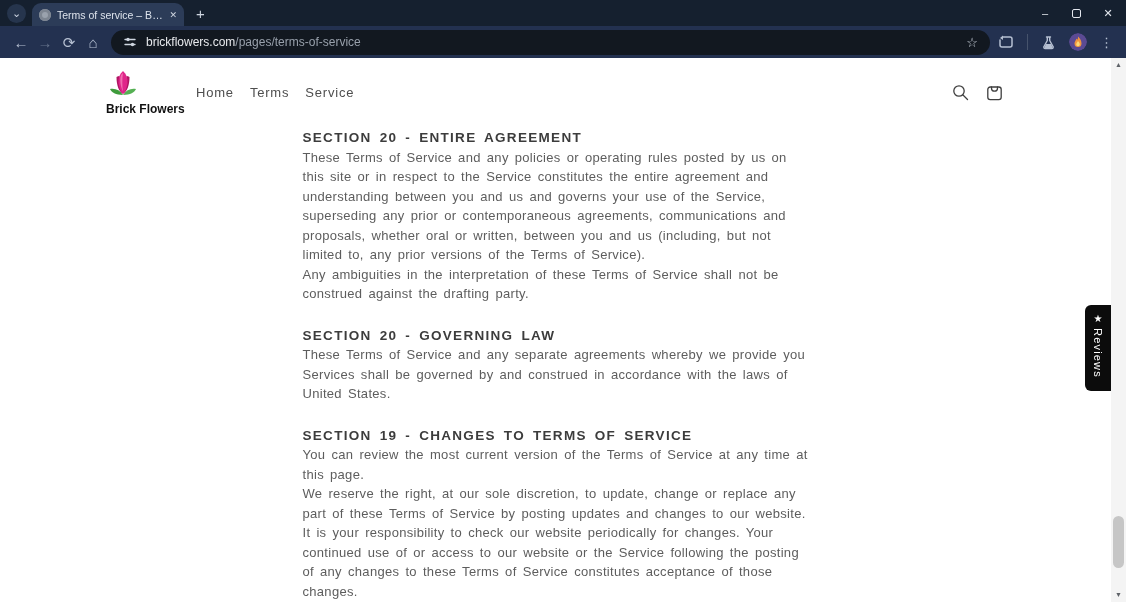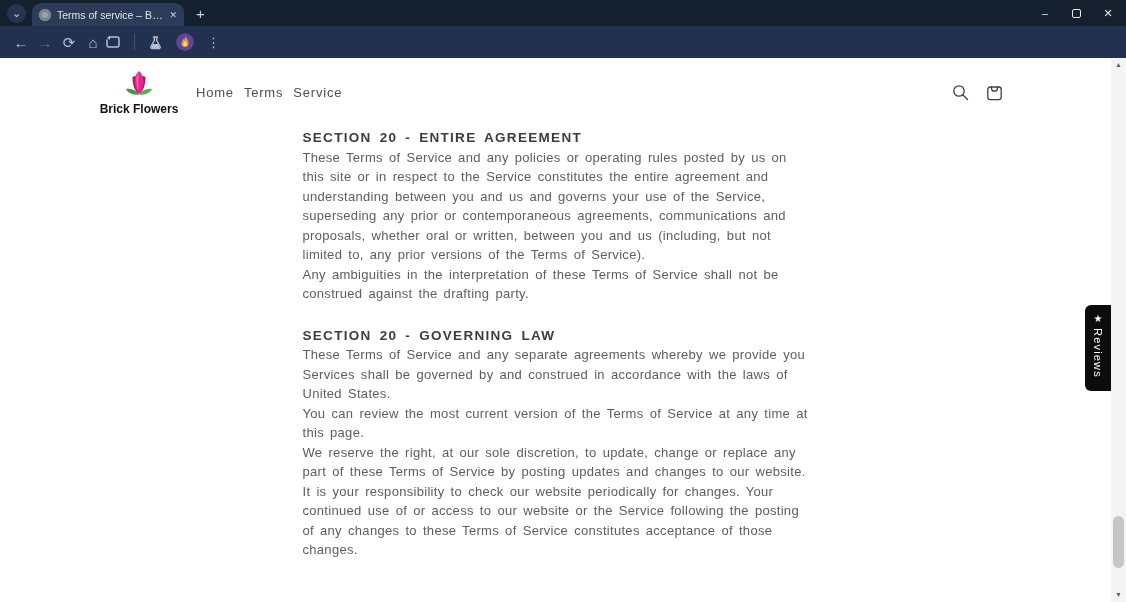--- a/index.html
+++ b/index.html
@@ -30,23 +30,23 @@
   .url-path { color:#98a0ab; }
   .url-star { margin-left:auto; color:#c9d0da; font-size:13px; cursor:pointer; }
   .tb-right { display:flex; align-items:center; gap:13px; padding-right:4px; }
   .tb-divider { width:1px; height:16px; background:#46536c; }
   .avatar { width:18px; height:18px; border-radius:50%; overflow:hidden; cursor:pointer; }
   .menu-dots { color:#b6c0d2; font-size:13px; cursor:pointer; }
 
   
   .page { position:absolute; top:58px; left:0; width:1111px; bottom:0; background:#ffffff; overflow:hidden; }
   .site-header { height:68px; display:flex; align-items:center; padding-left:106px; }
-  .logo { display:flex; flex-direction:column; align-items:center; width:66px; cursor:pointer; }
+  .logo { display:flex; flex-direction:column; width:66px; cursor:pointer; }
   .logo-text { font-size:12px; font-weight:bold; color:#111; white-space:nowrap; margin-top:1px; }
-  .main-nav { display:flex; gap:10px; margin-left:24px; }
+  .main-nav { display:flex; gap:16px; margin-left:24px; }
   .main-nav a { font-size:13px; color:#4e4e4e; letter-spacing:0.8px; text-decoration:none; cursor:pointer; }
   .header-icons { margin-left:auto; display:flex; gap:17px; padding-right:108px; }
   .hicon { width:17px; height:17px; cursor:pointer; }
 
   .content { width:506px; margin:0 auto; font-size:13px; line-height:19.5px; color:#5d5d5d;
     letter-spacing:0.3px; word-spacing:2.2px; padding-top:2px; }
   .content h2 { font-size:13.5px; font-weight:bold; color:#3c3c3c; letter-spacing:1.3px; word-spacing:3px;
     line-height:19.5px; margin:22px 0 0 0; }
   .content section:first-child h2 { margin-top:0; }
   .content p { margin:0; }
@@ -85,20 +85,33 @@
       <span class="win-restore"></span>
       <span class="win-btn">✕</span>
     </div>
   </div>
 
   <div class="toolbar">
     <span class="nav-ico">←</span>
     <span class="nav-ico dim">→</span>
     <span class="nav-ico">⟳</span>
     <span class="nav-ico">⌂</span>
+    <div class="urlbar">
+      <svg width="14" height="14" viewBox="0 0 14 14" style="margin-right:9px">
+        <g stroke="#cfd6e0" stroke-width="1.4" stroke-linecap="round">
+          <line x1="2" y1="4.5" x2="12" y2="4.5"></line>
+            <line x1="2" y1="9.5" x2="12" y2="9.5"></line>
+        </g>
+        <circle cx="5" cy="4.5" r="1.7" fill="#cfd6e0"></circle>
+          <circle cx="9.5" cy="9.5" r="1.7" fill="#cfd6e0"></circle>
+      </svg>
+      <span class="url-domain">brickflowers.com</span>
+        <span class="url-path">/pages/terms-of-service</span>
+      <span class="url-star">☆</span>
+    </div>
     <div class="tb-right">
       <svg width="16" height="16" viewBox="0 0 16 16">
         <path d="M5 3 H12 A2 2 0 0 1 14 5 V11 A2 2 0 0 1 12 13 H4 A2 2 0 0 1 2 11 V6" fill="none" stroke="#b6c0d2" stroke-width="1.5" stroke-linecap="round"></path>
         <path d="M2 4 L5 1.5 V6 Z" fill="#b6c0d2"></path>
       </svg>
       <span class="tb-divider"></span>
       <svg width="15" height="15" viewBox="0 0 15 15">
         <path d="M5.5 2 H9.5 M6.3 2 V5.5 L3 11.5 A1.3 1.3 0 0 0 4.1 13.5 H10.9 A1.3 1.3 0 0 0 12 11.5 L8.7 5.5 V2" fill="none" stroke="#b6c0d2" stroke-width="1.4" stroke-linejoin="round" stroke-linecap="round"></path>
         <path d="M5 9 h5 l1.5 3 a0.8 0.8 0 0 1 -0.7 1.1 H4.2 a0.8 0.8 0 0 1 -0.7 -1.1 Z" fill="#b6c0d2"></path>
       </svg>
@@ -147,20 +160,21 @@
         <section>
           <h2>SECTION 20 - ENTIRE AGREEMENT</h2>
           <p>These Terms of Service and any policies or operating rules posted by us on this site or in respect to the Service constitutes the entire agreement and understanding between you and us and governs your use of the Service, superseding any prior or contemporaneous agreements, communications and proposals, whether oral or written, between you and us (including, but not limited to, any prior versions of the Terms of Service).</p>
           <p>Any ambiguities in the interpretation of these Terms of Service shall not be construed against the drafting party.</p>
         </section>
         <section>
           <h2>SECTION 20 - GOVERNING LAW</h2>
           <p>These Terms of Service and any separate agreements whereby we provide you Services shall be governed by and construed in accordance with the laws of United States.</p>
         </section>
         <section>
+          <h2>SECTION 19 - CHANGES TO TERMS OF SERVICE</h2>
           <p>You can review the most current version of the Terms of Service at any time at this page.</p>
           <p>We reserve the right, at our sole discretion, to update, change or replace any part of these Terms of Service by posting updates and changes to our website. It is your responsibility to check our website periodically for changes. Your continued use of or access to our website or the Service following the posting of any changes to these Terms of Service constitutes acceptance of those changes.</p>
         </section>
       </main>
 
     <div class="reviews-badge">
       <span class="badge-star">★</span>
       <span class="badge-text">Reviews</span>
     </div>
   </div>

